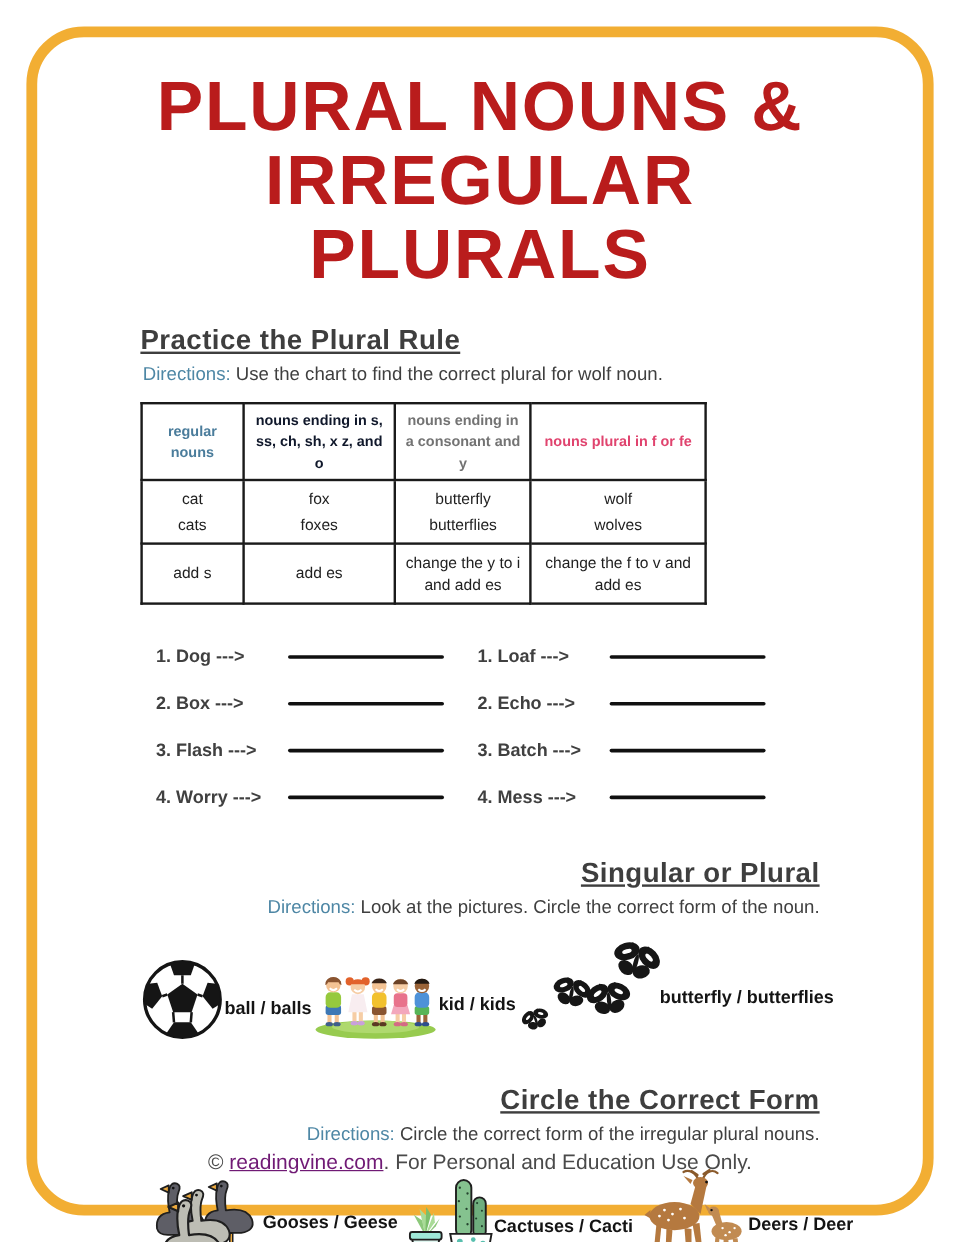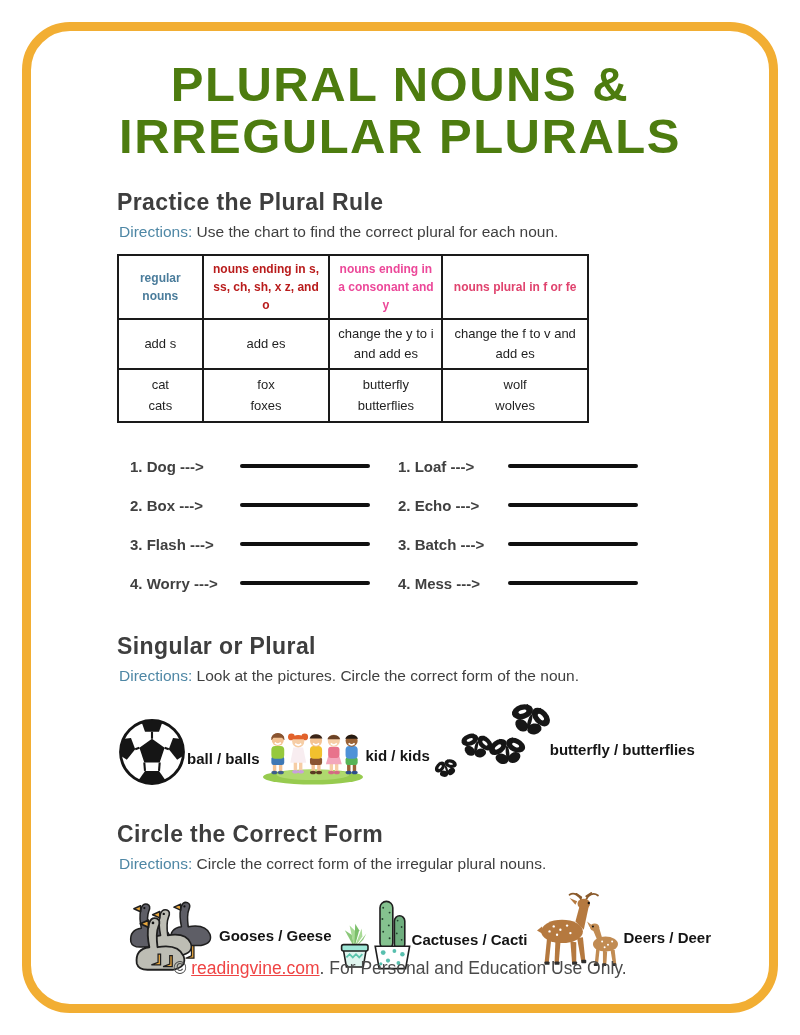--- a/index.html
+++ b/index.html
@@ -5,25 +5,25 @@
   html,body{margin:0;padding:0;}
   body{
     width:800px;height:1035px;position:relative;background:#ffffff;
     font-family:"Liberation Sans", sans-serif;overflow:hidden;
   }
   .frame{
     position:absolute;inset:22px;border:9px solid #F2AE33;border-radius:48px;
   }
   .content{position:absolute;left:117px;right:117px;top:28px;}
   .title{
-    text-align:center;color:#4d7c0f;font-weight:800;font-size:49px;
+    text-align:center;color:#b91c1c;font-weight:800;font-size:58px;
     line-height:1.07;letter-spacing:1.5px;margin:30px 0 0 0;
   }
   .section-heading{
-    font-size:23px;font-weight:800;color:#3E3E3E;letter-spacing:.4px;margin:0;
+    font-size:23px;font-weight:800;color:#3E3E3E;letter-spacing:.4px;margin:0;text-decoration:underline;
   }
   .directions{font-size:15.5px;color:#3F3F3F;margin:7px 0 0 2px;}
   .dlabel{color:#4E87A5;}
   .sec-practice{margin-top:26px;}
   table.rules{
     border-collapse:collapse;width:472px;margin-top:13px;table-layout:fixed;
     background:#fff;
   }
   table.rules th,table.rules td{
     border:2.5px solid #1A1A1A;text-align:center;vertical-align:middle;
@@ -32,88 +32,88 @@
   table.rules th{font-size:12px;font-weight:bold;height:40px;line-height:1.5;}
   td.rule{font-size:13px;height:40px;line-height:1.5;}
   td.example{font-size:13px;height:40px;line-height:1.65;}
   .exercises{
     display:grid;grid-template-columns:240px 240px;column-gap:28px;
     margin:24px 0 0 13px;
   }
   .ex-item{display:flex;align-items:center;height:39px;font-size:15px;font-weight:bold;color:#404040;}
   .ex-label{flex:none;width:102px;white-space:nowrap;}
   .ex-line{flex:1;max-width:132px;height:3.5px;background:#101010;border-radius:2px;margin-left:8px;}
-  .sec{margin-top:30px;}
+  .sec{margin-top:30px;text-align:right;}
   .figs{display:flex;justify-content:space-between;align-items:flex-end;margin-top:14px;}
   .figs2{padding:0 26px 0 6px;}
   .fig{display:flex;align-items:center;margin:0;}
   .fig-caption{font-size:15px;font-weight:bold;color:#141414;margin-top:10px;white-space:nowrap;}
   .footer{
     position:absolute;left:0;right:0;top:958px;text-align:center;
     font-size:17.5px;color:#4A4A4A;
   }
-  .footer a{color:#ef4444;}
+  .footer a{color:#701a75;}
 </style>
 </head>
 <body>
 
 <div class="frame"></div>
 
 <div class="content">
 
   <h1 class="title">
     <div>PLURAL NOUNS &amp;</div>
     <div>IRREGULAR PLURALS</div>
   </h1>
 
   <section class="sec-practice">
     <h2 class="section-heading">Practice the Plural Rule</h2>
     <p class="directions">
       <span class="dlabel">Directions:</span>
-      <span>Use the chart to find the correct plural for each noun.</span>
+      <span>Use the chart to find the correct plural for wolf noun.</span>
     </p>
 
     <table class="rules">
       <colgroup>
           <col style="width:18%">
           <col style="width:27%">
           <col style="width:24%">
           <col style="width:31%">
         </colgroup>
       <tbody>
           <tr>
         <th style="color: rgb(74, 124, 155);">regular nouns</th>
-        <th style="color: #b91c1c;">nouns ending in s, ss, ch, sh, x z, and o</th>
-        <th style="color: #ec4899;">nouns ending in a consonant and y</th>
+        <th style="color: #0f172a;">nouns ending in s, ss, ch, sh, x z, and o</th>
+        <th style="color: #737373;">nouns ending in a consonant and y</th>
         <th style="color: rgb(224, 67, 110);">nouns plural in f or fe</th>
-      </tr>
-      <tr>
-        <td class="rule">add s</td>
-        <td class="rule">add es</td>
-        <td class="rule">change the y to i and add es</td>
-        <td class="rule">change the f to v and add es</td>
       </tr>
       <tr>
         <td class="example">
           <div>cat</div>
           <div>cats</div>
         </td>
         <td class="example">
           <div>fox</div>
           <div>foxes</div>
         </td>
         <td class="example">
           <div>butterfly</div>
           <div>butterflies</div>
         </td>
         <td class="example">
           <div>wolf</div>
           <div>wolves</div>
         </td>
       </tr>
+      <tr>
+        <td class="rule">add s</td>
+        <td class="rule">add es</td>
+        <td class="rule">change the y to i and add es</td>
+        <td class="rule">change the f to v and add es</td>
+      </tr>
     </tbody>
       </table>
 
     <div class="exercises">
       <div class="ex-item">
           <span class="ex-label">1. Dog ---&gt;</span>
           <span class="ex-line"></span>
         </div>
       <div class="ex-item">
           <span class="ex-label">1. Loaf ---&gt;</span>

